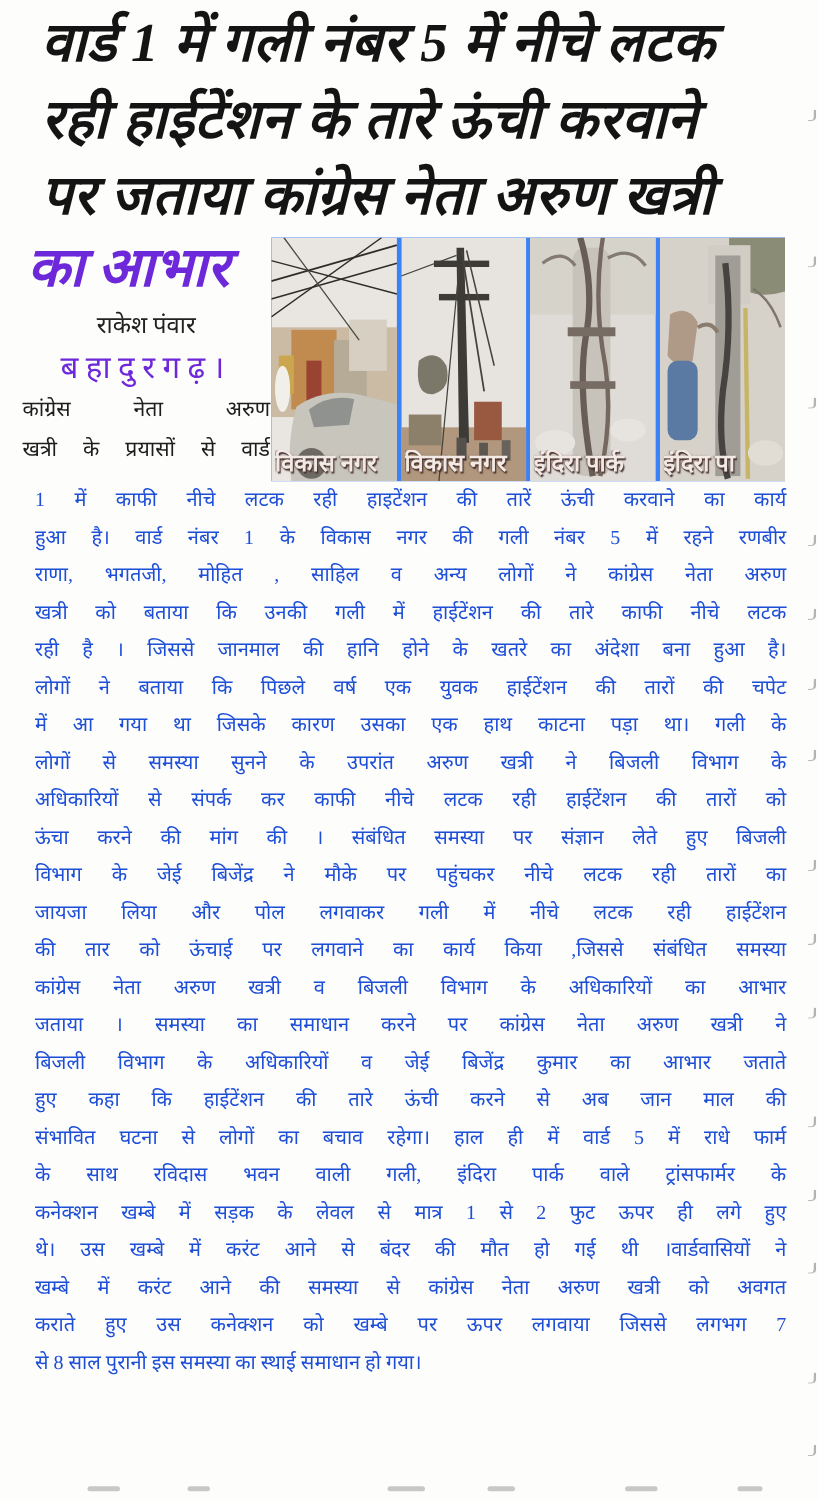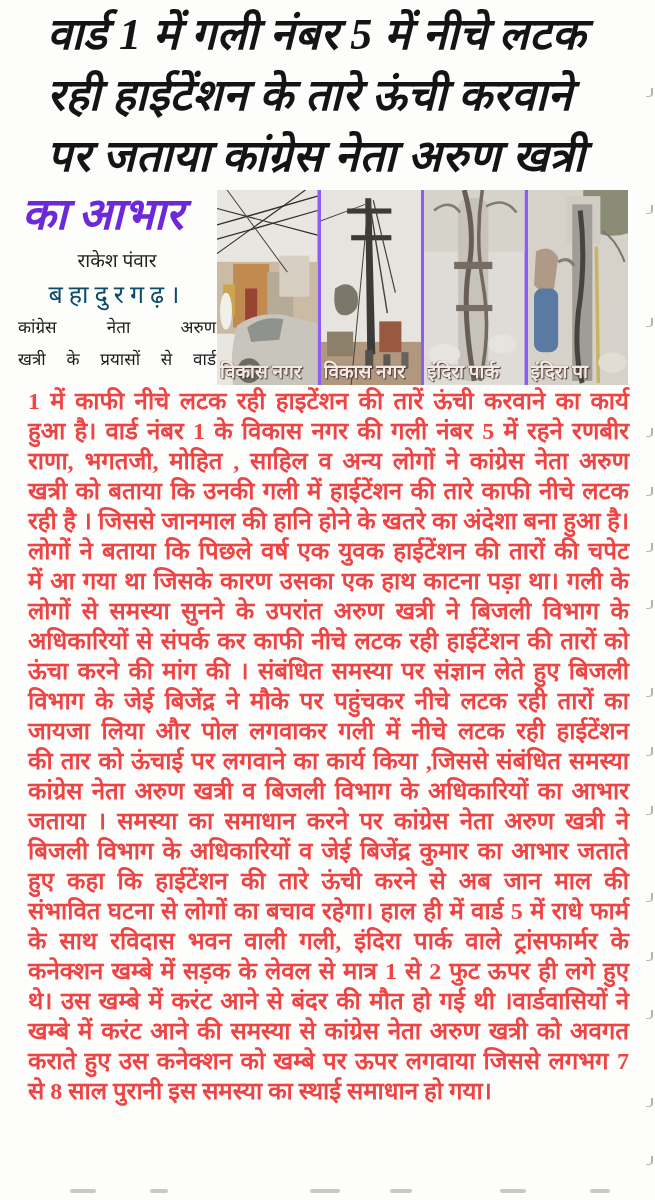--- a/index.html
+++ b/index.html
@@ -6,62 +6,62 @@
   .page {
     position: relative;
     width: 655px;
     height: 1200px;
     background: #fdfdfb;
     overflow: hidden;
     font-family: "Liberation Serif", "DejaVu Serif", serif;
     color: #1b1b1b;
   }
   
-  .headline { position:absolute; top:4px; left:47px; width:592px; }
+  .headline { position:absolute; top:4px; left:33px; width:592px; }
   .headline-line {
     font-size: 44px;
     line-height: 61px;
     font-weight: 700;
     font-style: italic;
     color:#141414;
     white-space: nowrap;
     letter-spacing: .5px;
   }
   .headline-tail {
     position:absolute; top:186px; left:22px;
     font-size:44px; line-height:58px; font-weight:700; font-style:italic; color:#6d28d9;
     white-space:nowrap;
   }
   
   .left-col { position:absolute; top:244px; left:18px; width:198px; }
   .reporter { text-align:center; font-size:19px; line-height:34px; color:#222; }
-  .dateline { text-align:center; font-size:25px; line-height:34px; letter-spacing:6px; color:#0c4a6e; white-space:nowrap; }
+  .dateline { text-align:center; font-size:25px; line-height:34px; letter-spacing:6px; color:#6d28d9; white-space:nowrap; }
   .intro-line {
     font-size:17px; line-height:32px; color:#1d1d1d;
     text-align:justify; text-align-last:justify; white-space:nowrap;
   }
   
   .photos {
     position:absolute; left:217px; top:190px; width:411px; height:195px;
-    display:flex; gap:3px; background:#8b5cf6;
+    display:flex; gap:3px; background:#3b82f6;
   }
   .photo { position:relative; flex:1; overflow:hidden; }
   .photo svg { display:block; width:100%; height:100%; filter: blur(.4px) saturate(.85); }
   .photo-caption {
     position:absolute; left:3px; right:0; bottom:1px;
     font-size:19px; font-weight:700; line-height:24px;
     color:#f3e9e4; white-space:nowrap; overflow:hidden;
     text-shadow: 1px 1px 1px rgba(70,45,40,.95), -1px 0 1px rgba(70,45,40,.5);
   }
   
   .body-text { position:absolute; top:386px; left:28px; width:601px; }
   .body-line {
-    font-size:24px; line-height:30px; color:#ef4444;
+    font-size:16px; line-height:30px; color:#1d4ed8;
     text-align:justify; text-align-last:justify;
-    height:30px; overflow:visible; white-space:nowrap;font-weight:bold;
+    height:30px; overflow:visible; white-space:nowrap;
   }
   .body-line:last-child { text-align-last:left; }
   
   .edge-marks { position:absolute; top:0; right:0; width:14px; height:1200px; }
   .edge-marks i {
     position:absolute; left:5px; width:5px; height:8px;
     border-right:2px solid #8d8d8d; border-bottom:1px solid #9b9b9b;
     border-radius:0 0 4px 0; opacity:.65;
   }
   

